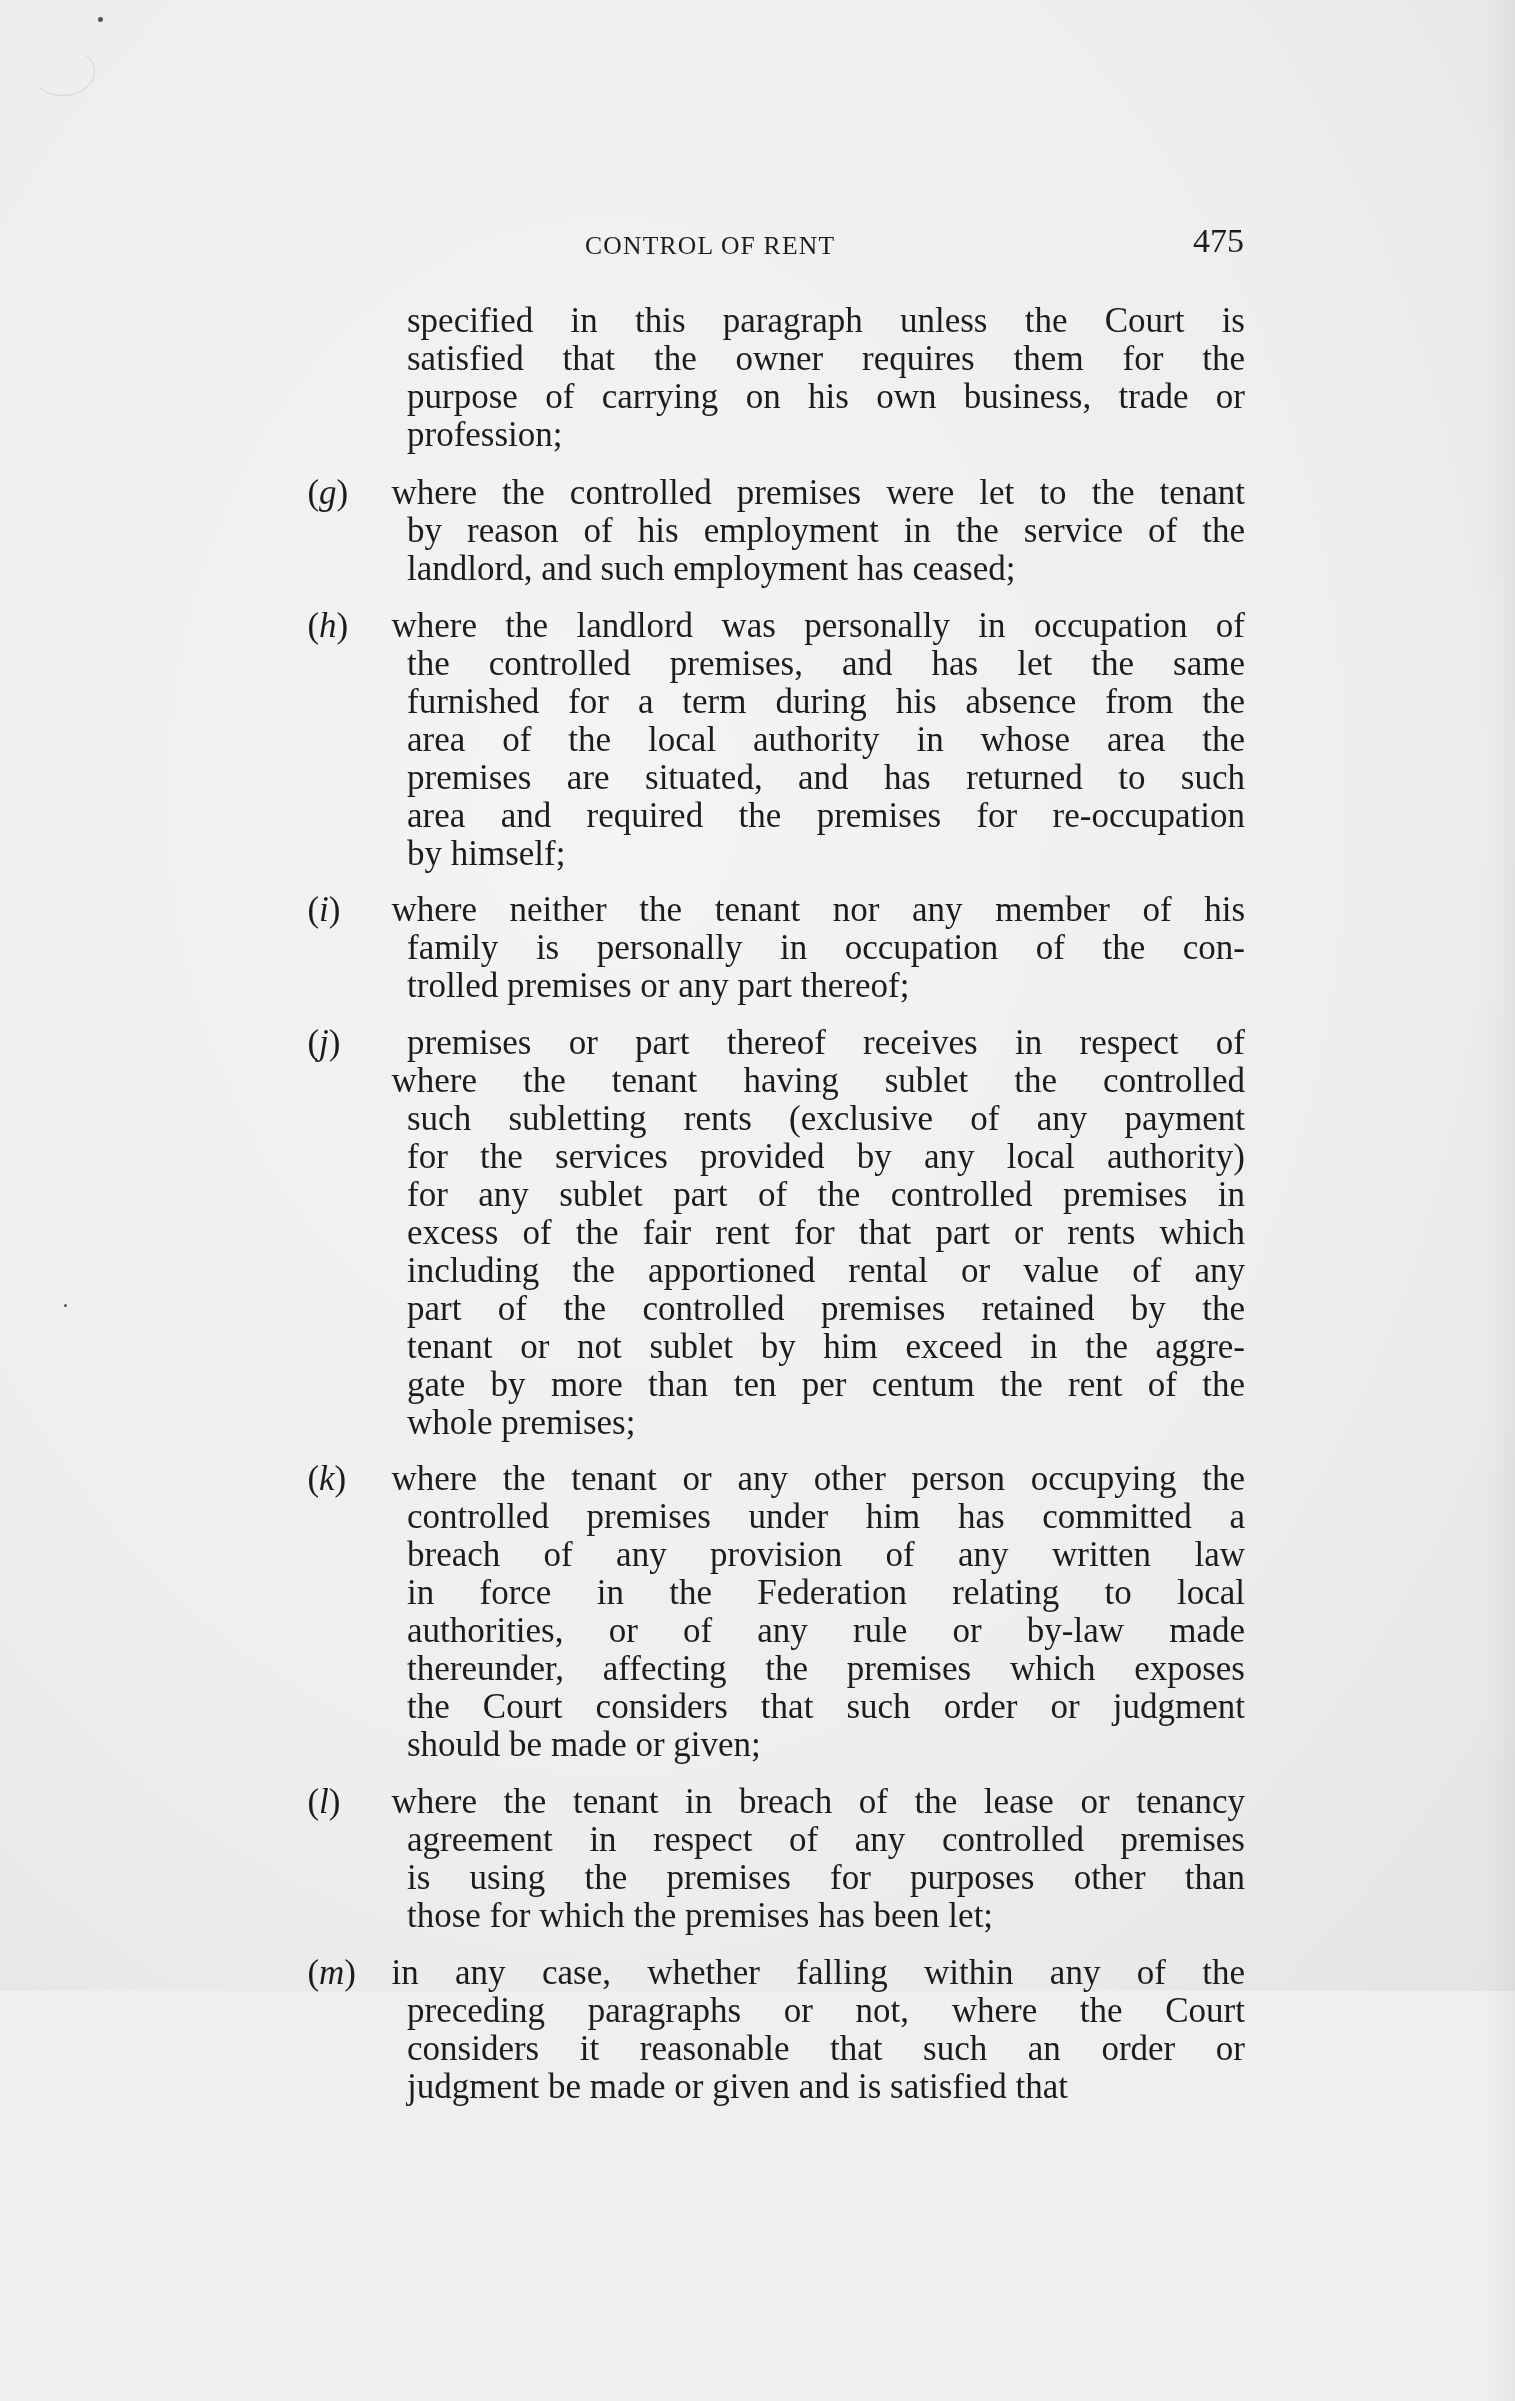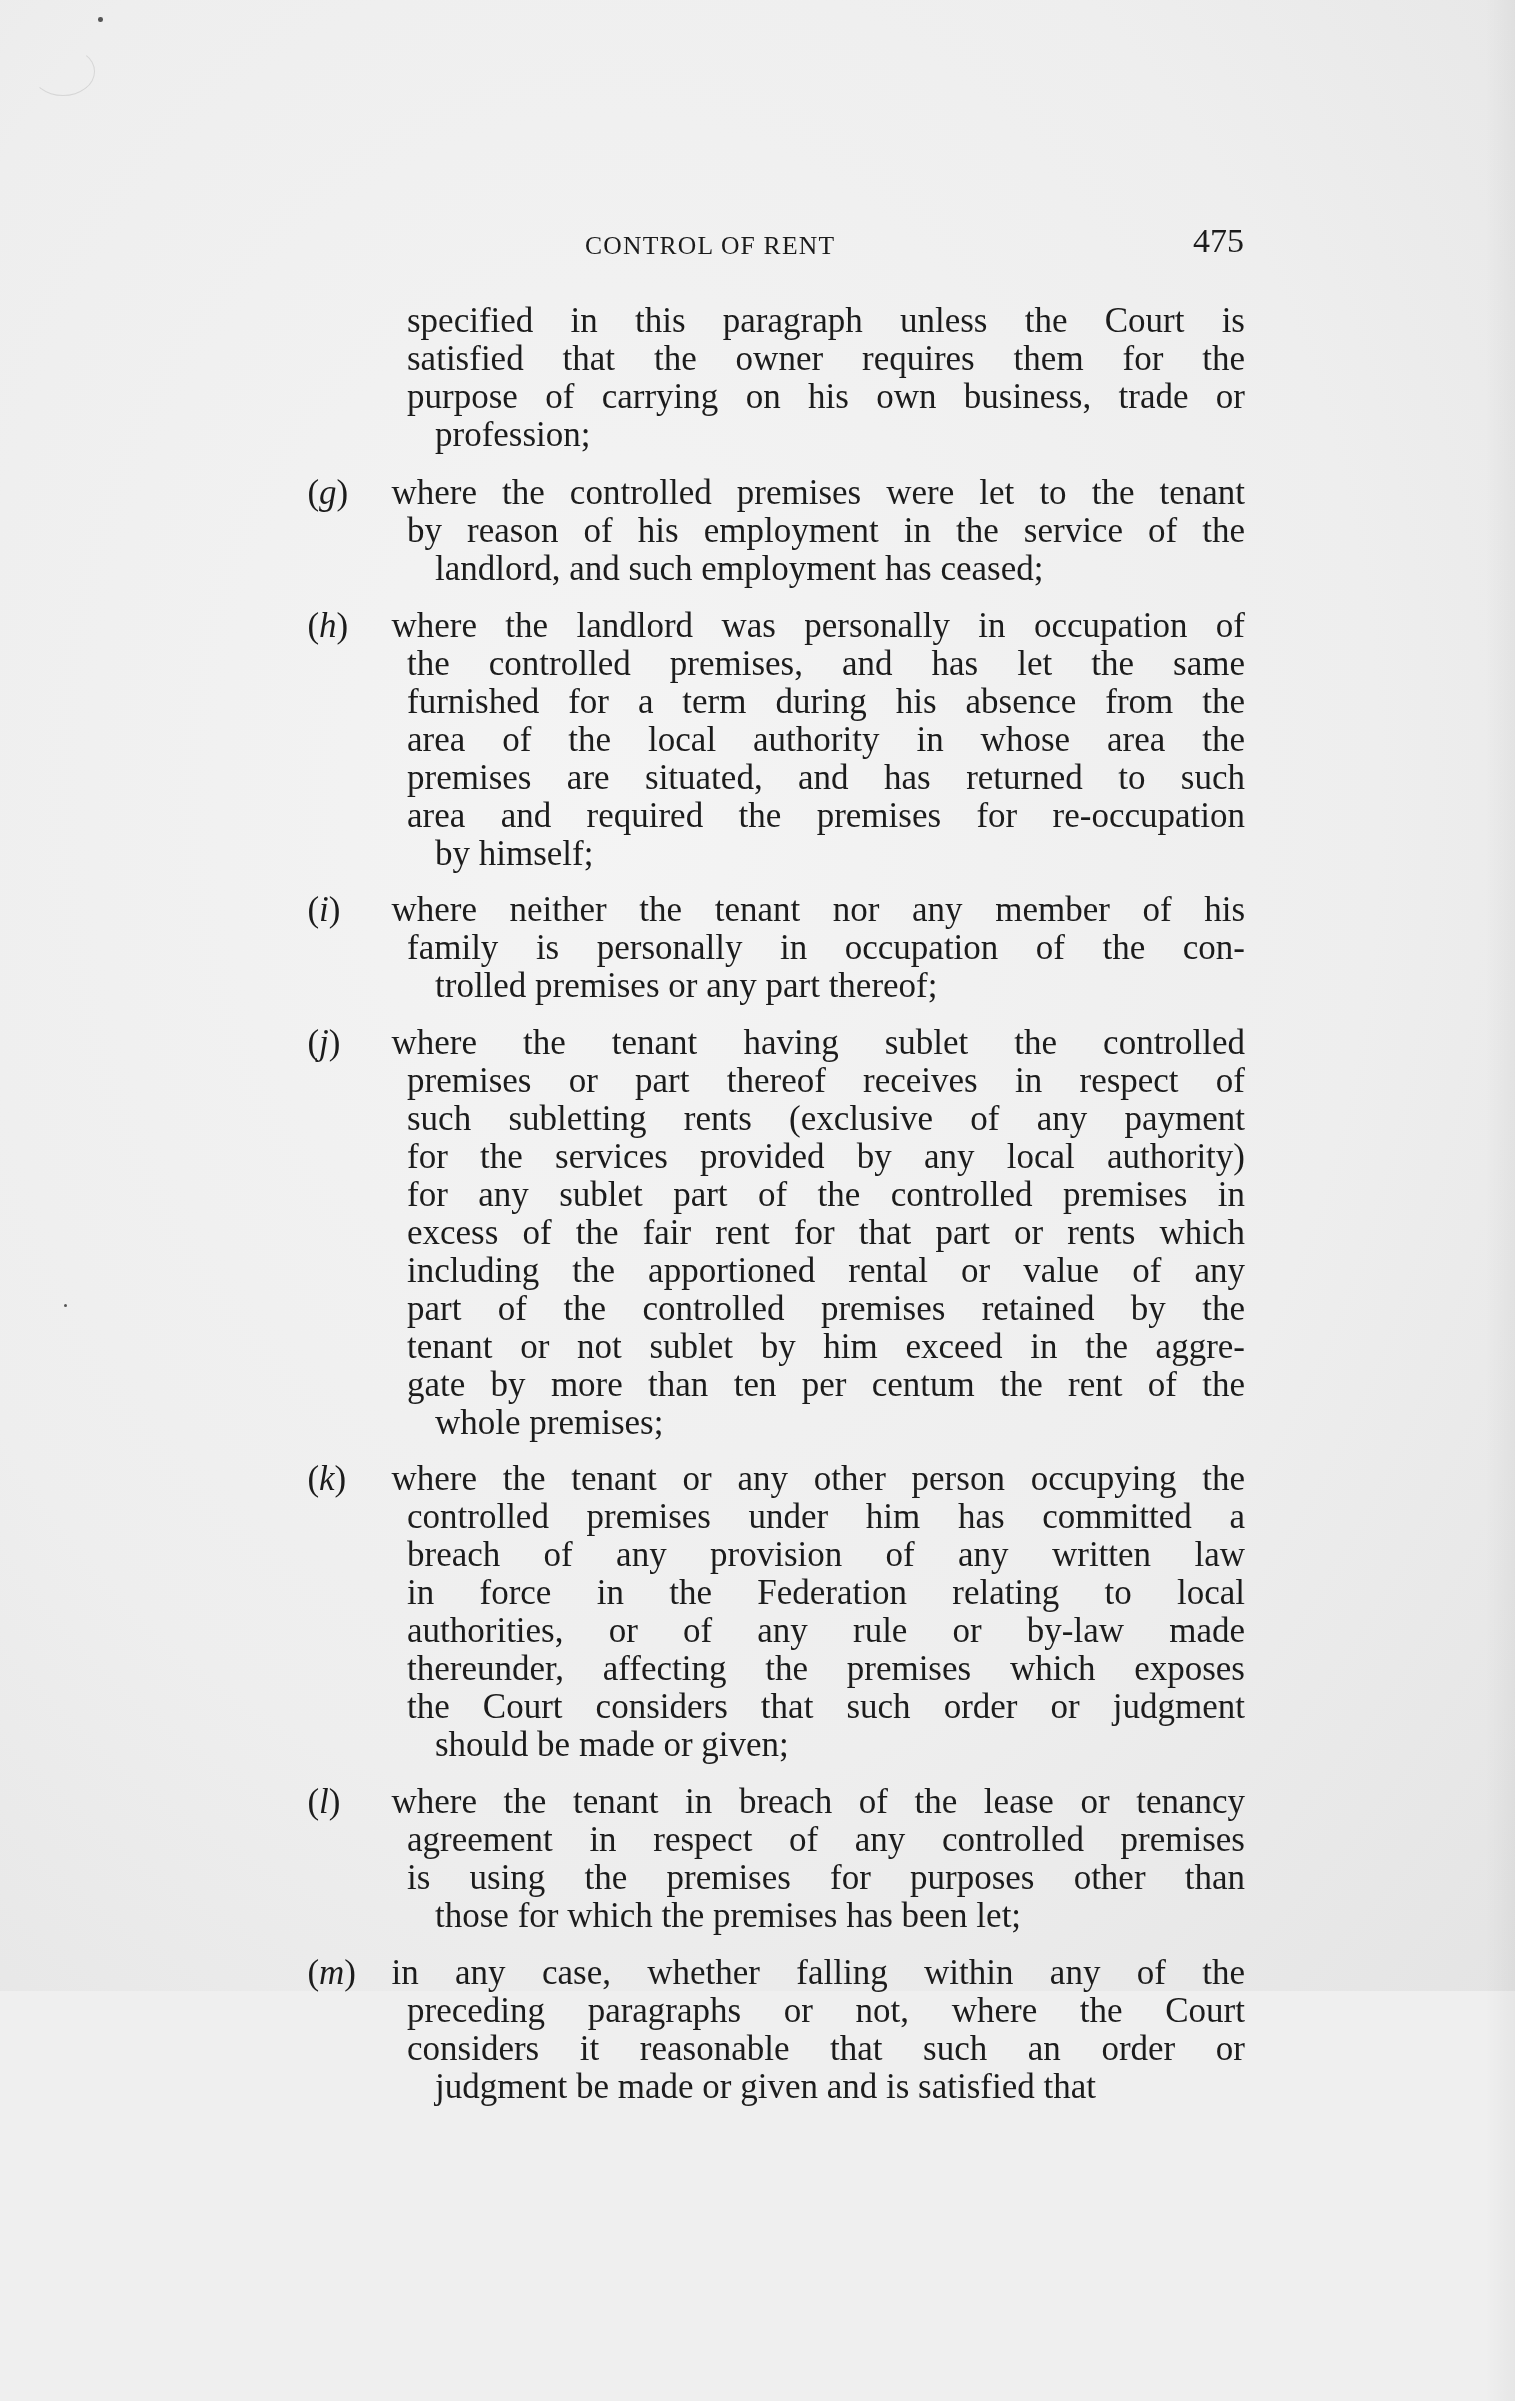--- a/index.html
+++ b/index.html
@@ -74,21 +74,20 @@
       font-style: italic;
     }
     .line {
       display: block;
       text-align: justify;
       text-align-last: justify;
       white-space: nowrap;
     }
     .line.last {
       text-align-last: left;
-      margin-left: 28px;
     }
     .line.first {
       margin-left: -15.5px;
     }
     .mark {
       position: absolute;
       width: 4.7px; height: 4.7px;
       border-radius: 50%;
       background: #555;
     }
@@ -146,22 +145,22 @@
         <span class="line last">by himself;</span>
       </div>
       <div class="para">
         <span class="label">(<i>i</i>)</span>
         <span class="line first">where neither the tenant nor any member of his</span>
         <span class="line">family is personally in occupation of the con-</span>
         <span class="line last">trolled premises or any part thereof;</span>
       </div>
       <div class="para">
         <span class="label">(<i>j</i>)</span>
+        <span class="line">premises or part thereof receives in respect of</span>
         <span class="line first">where the tenant having sublet the controlled</span>
-        <span class="line">premises or part thereof receives in respect of</span>
         <span class="line">such subletting rents (exclusive of any payment</span>
         <span class="line">for the services provided by any local authority)</span>
         <span class="line">for any sublet part of the controlled premises in</span>
         <span class="line">excess of the fair rent for that part or rents which</span>
         <span class="line">including the apportioned rental or value of any</span>
         <span class="line">part of the controlled premises retained by the</span>
         <span class="line">tenant or not sublet by him exceed in the aggre-</span>
         <span class="line">gate by more than ten per centum the rent of the</span>
         <span class="line last">whole premises;</span>
       </div>

